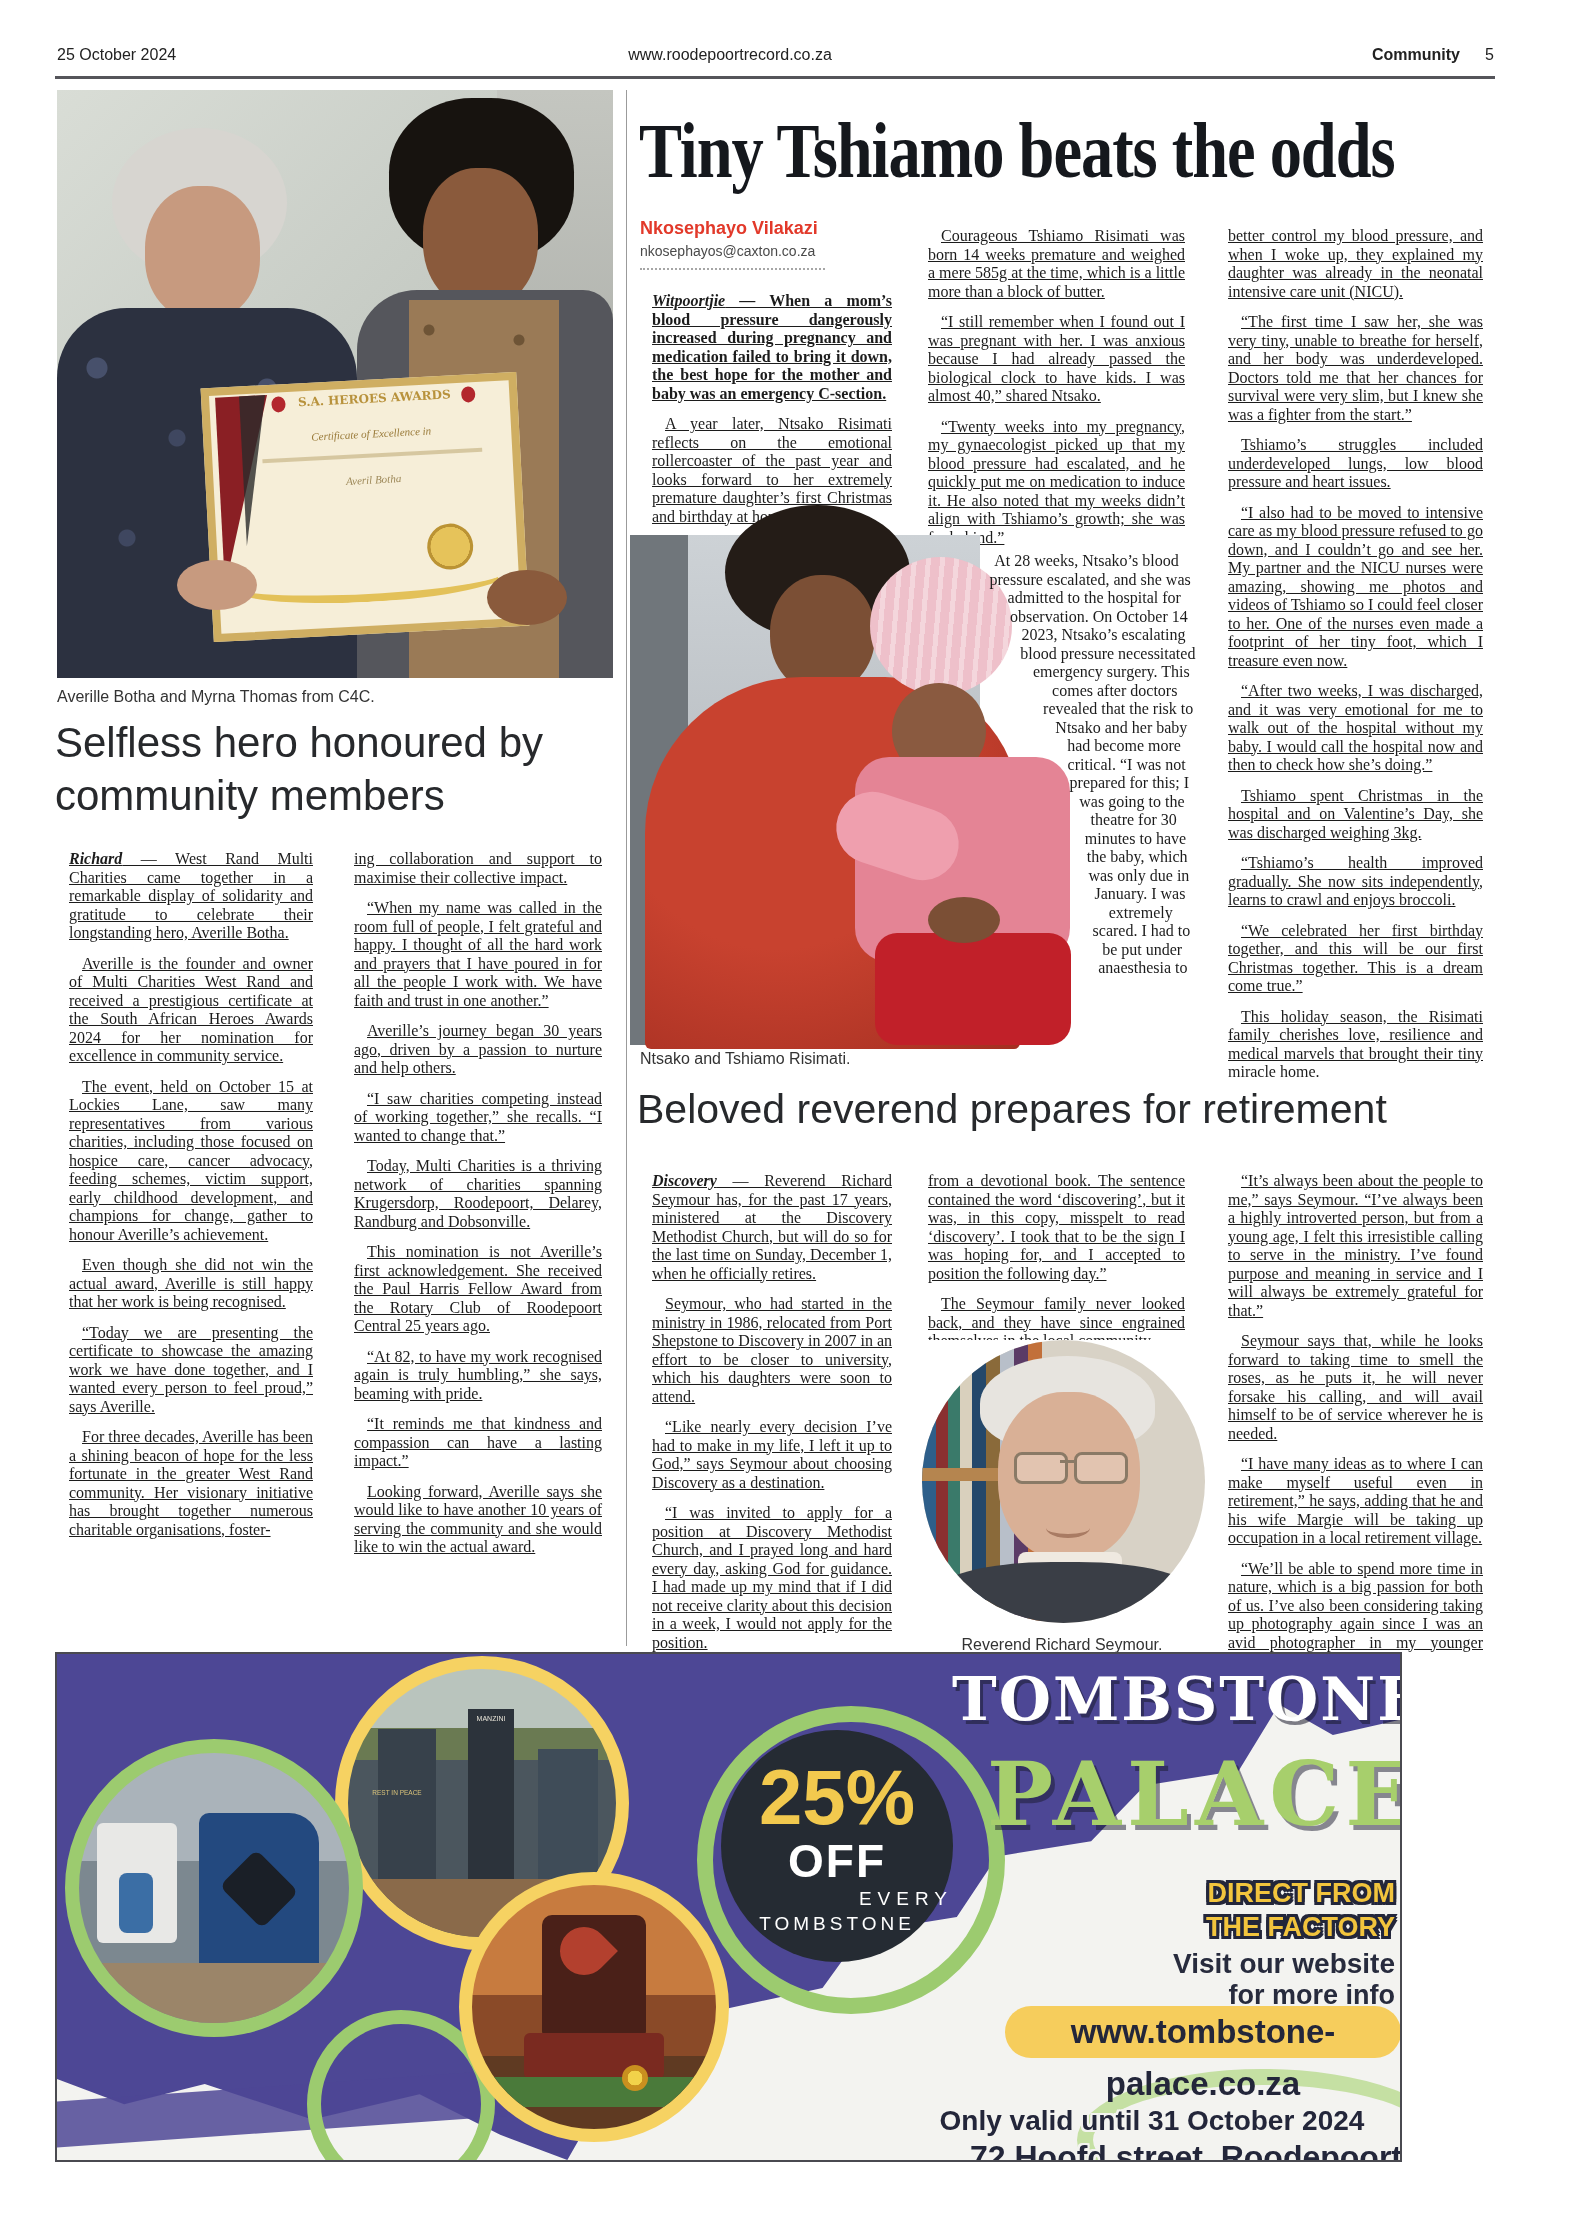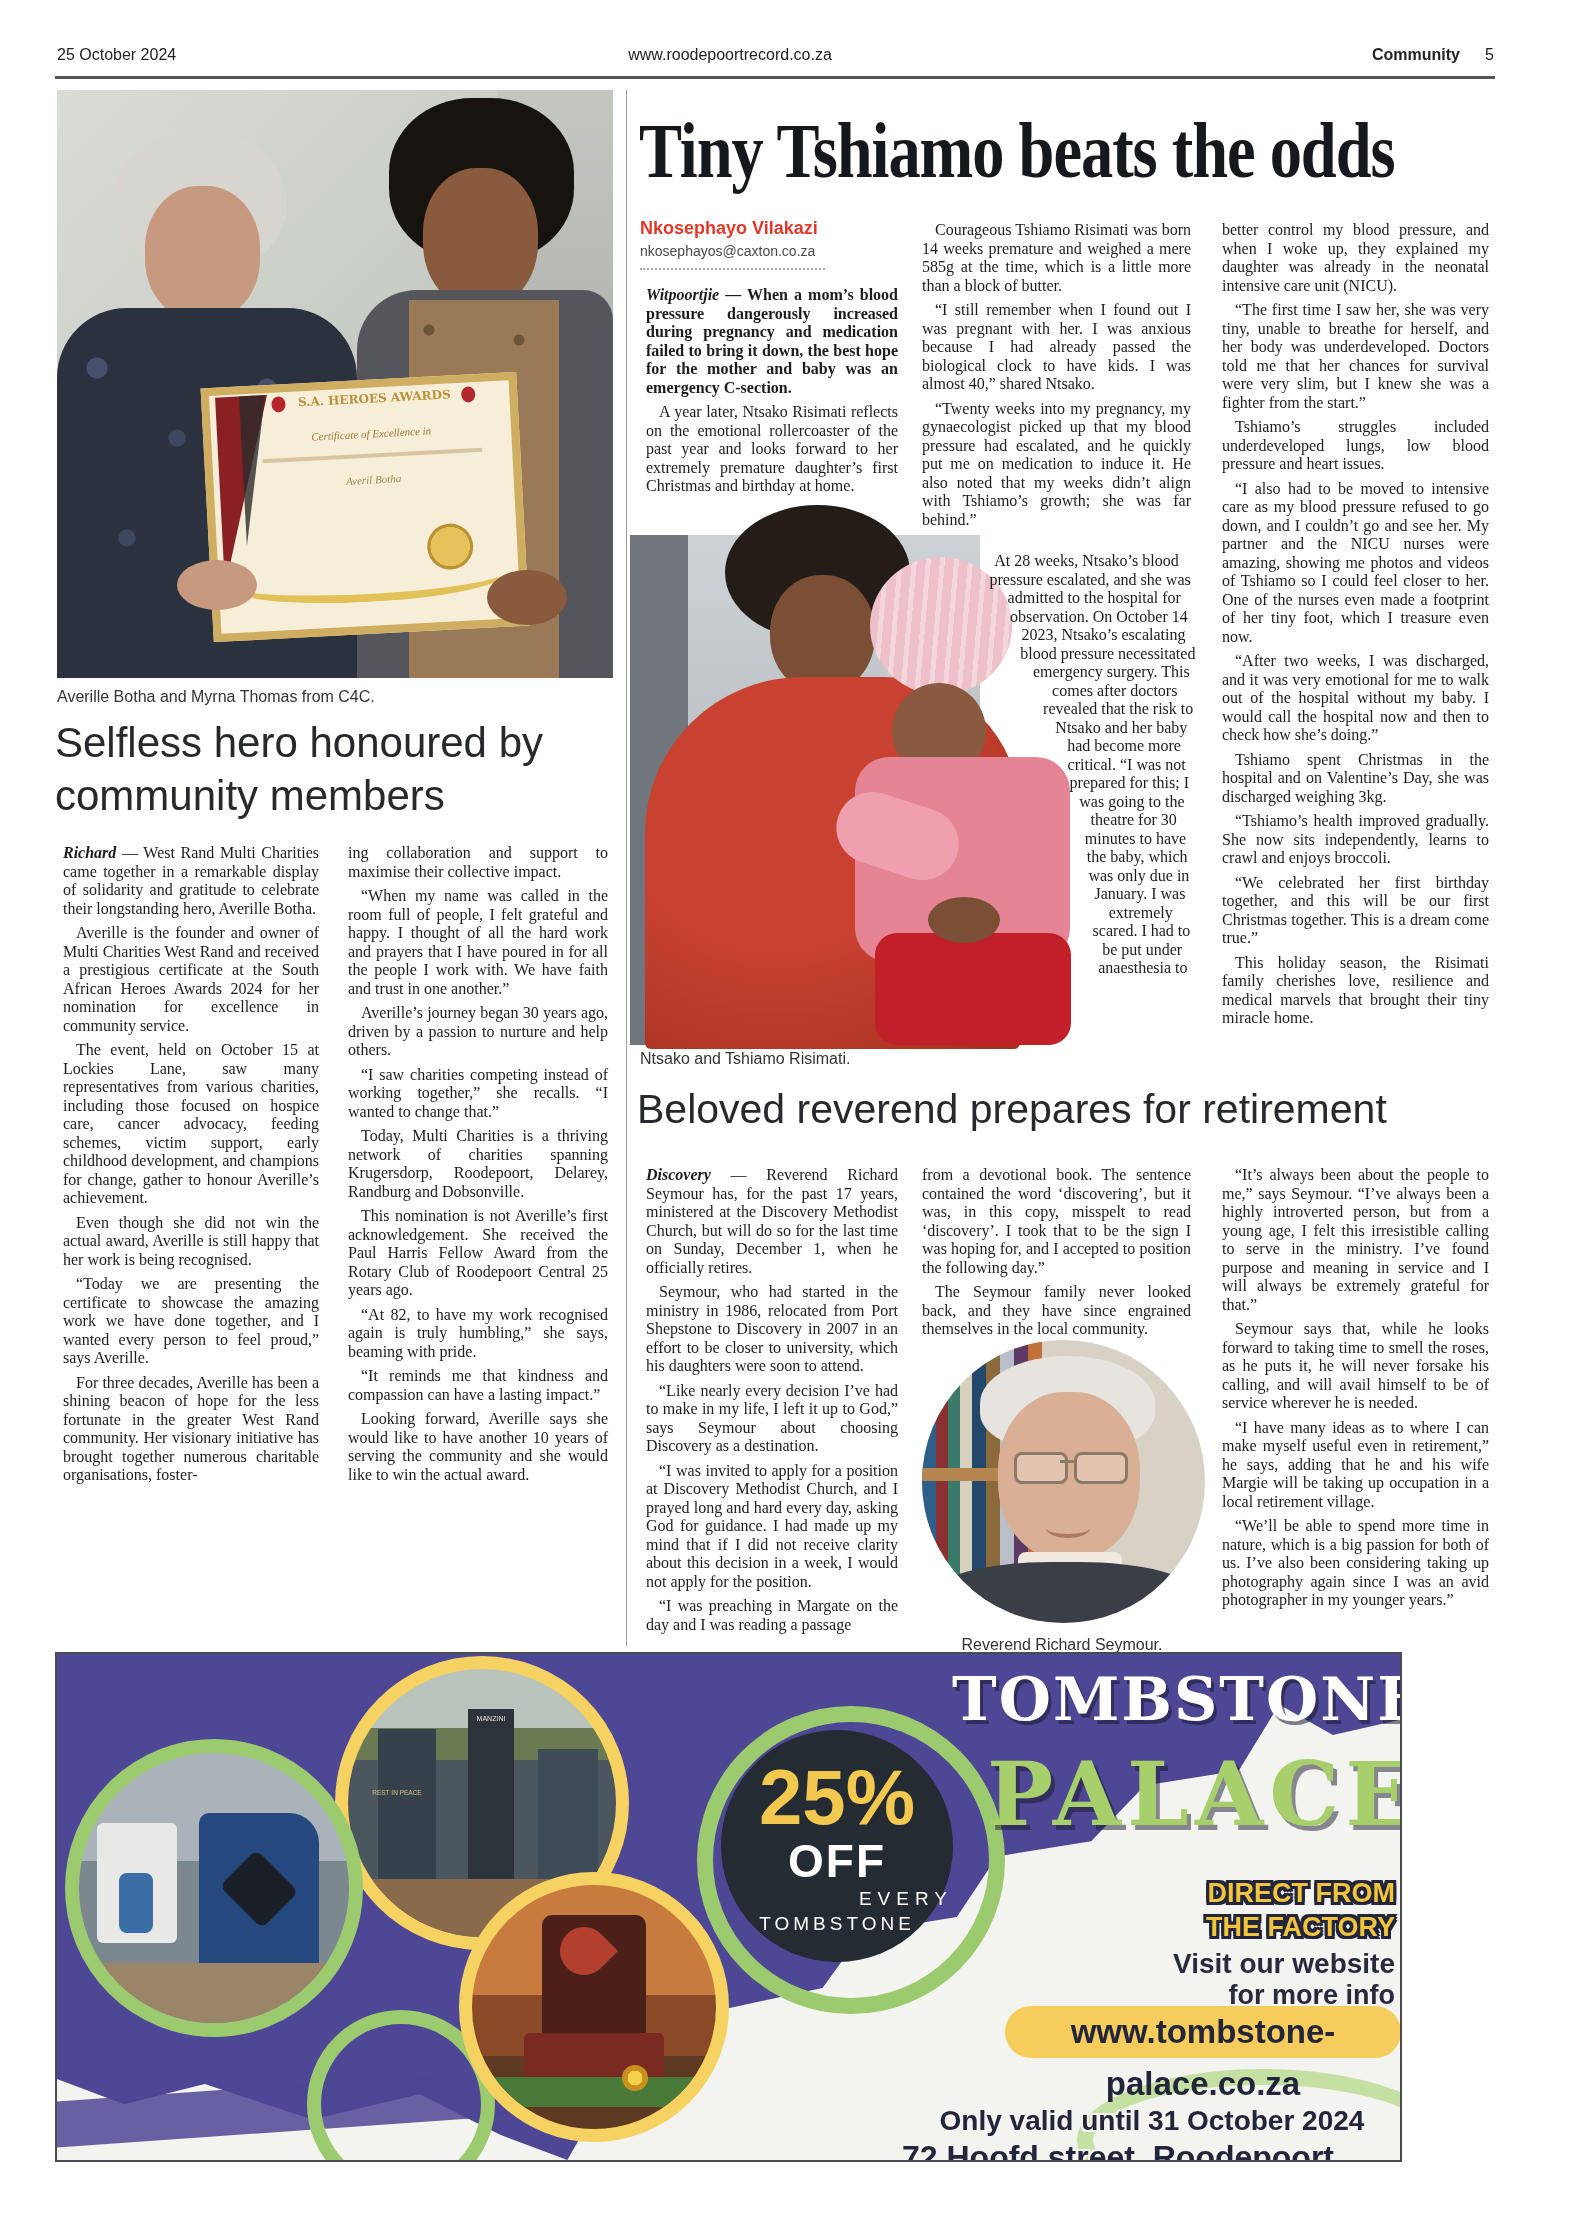--- a/index.html
+++ b/index.html
@@ -8,21 +8,21 @@
   .abs{position:absolute;}
   
   .hdr{font-family:"Liberation Sans",sans-serif;font-size:16px;color:#222;}
   .hdr-rule{background:#55555a;height:3px;}
   
   .serif-head{font-family:"Liberation Serif",serif;font-weight:700;color:#15181d;
               letter-spacing:-1px;white-space:nowrap;transform:scale(1.04,1.27);transform-origin:left top;}
   .sans-head{font-family:"Liberation Sans",sans-serif;font-weight:400;color:#27292c;}
   
   .col{font-size:16px;line-height:18.5px;text-align:justify;overflow:hidden;}
-  .col p{margin:6px;}
+  .col p{margin:12px;text-decoration:underline;}
   .col p.ind{text-indent:13px;}
   .place{font-weight:700;font-style:italic;}
   .leadbold{font-weight:700;}
   .byline{font-family:"Liberation Sans",sans-serif;font-weight:700;font-size:18px;color:#e2392a;}
   .bymail{font-family:"Liberation Sans",sans-serif;font-size:14px;color:#4a4a4a;}
   .dotrule{border-bottom:2px dotted #a6a6a6;width:185px;height:0;}
   .caption{font-family:"Liberation Sans",sans-serif;font-size:16px;color:#333;}
   .vrule{width:1px;background:#9b9b9b;}
   
   .ph{overflow:hidden;}
@@ -240,17 +240,17 @@
     <div class="abs brand" style="left:930px;top:88px;width:410px;text-align:center;font-size:88px;color:#a7cf6c;letter-spacing:6px;text-shadow:4px 5px 0 rgba(25,25,45,.5);">PALACE</div>
 
     <div class="abs adsans outline-y" style="left:1030px;top:224px;width:308px;text-align:right;font-size:27px;">DIRECT FROM</div>
     <div class="abs adsans outline-y" style="left:1030px;top:258px;width:308px;text-align:right;font-size:27px;">THE FACTORY</div>
     <div class="abs adsans" style="left:1030px;top:294px;width:308px;text-align:right;font-size:28px;color:#272b3d;">Visit our website</div>
     <div class="abs adsans" style="left:1030px;top:326px;width:308px;text-align:right;font-size:27px;color:#272b3d;">for more info</div>
 
     <div class="abs adsans" style="left:948px;top:352px;width:396px;height:52px;background:#f6cd5c;border-radius:28px;text-align:center;line-height:52px;font-size:33px;color:#23263a;">www.tombstone-palace.co.za</div>
 
     <div class="abs adsans halo" style="left:845px;top:404px;width:500px;text-align:center;font-size:28px;color:#23263a;">Only valid until 31 October 2024</div>
-    <div class="abs adsans halo" style="left:845px;top:438px;width:500px;text-align:left;font-size:32px;color:#23263a;">72 Hoofd street, Roodepoort</div>
+    <div class="abs adsans halo" style="left:845px;top:438px;width:500px;text-align:right;font-size:32px;color:#23263a;">72 Hoofd street, Roodepoort</div>
     <div class="abs adsans halo" style="left:360px;top:472px;width:983px;text-align:center;font-size:28px;color:#23263a;">Contact us on 081 025 6381 or Email: palaceroodepoort@gmail.com</div>
   </div>
 
 </div>
 
 </body></html>

